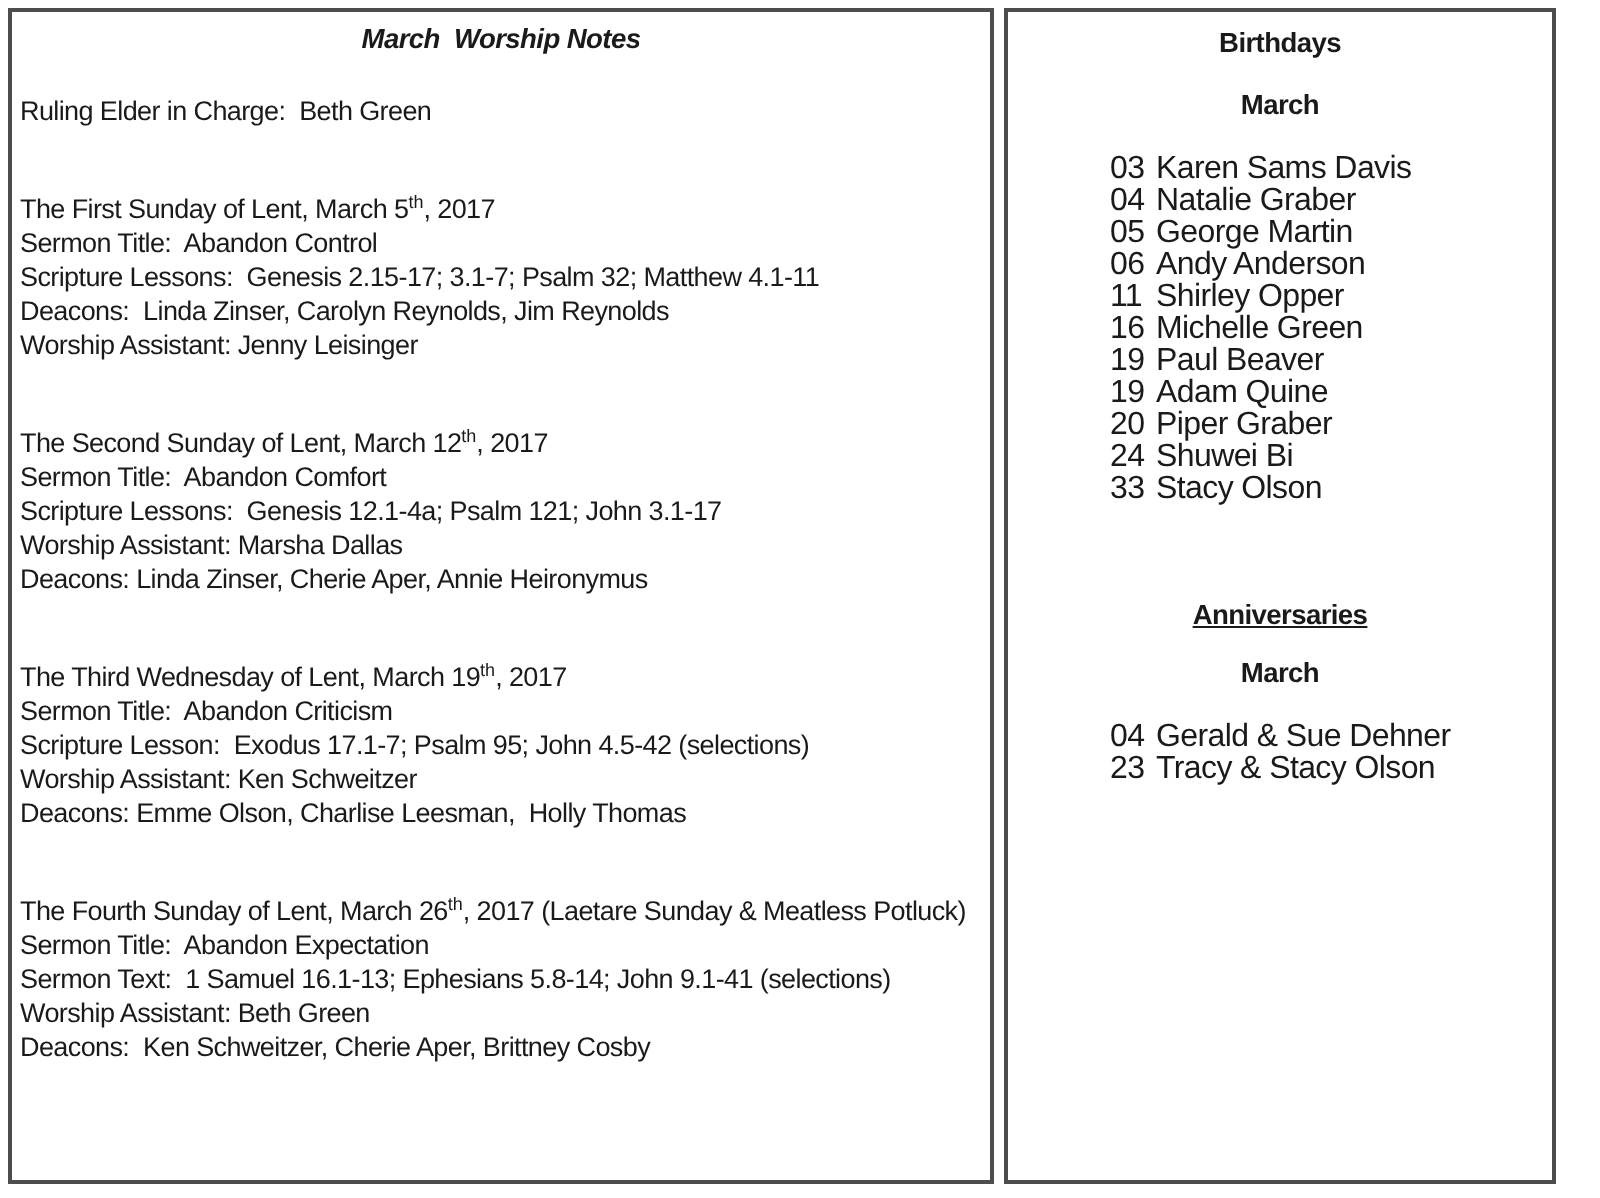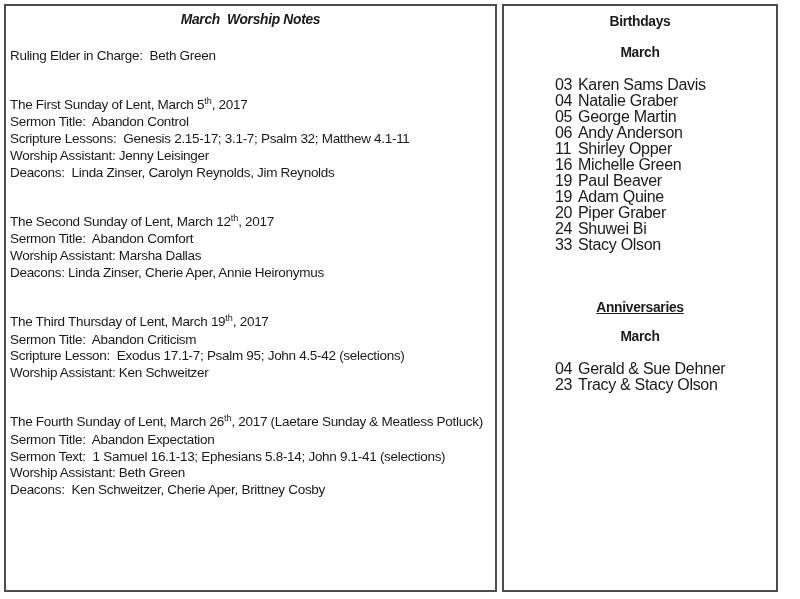--- a/index.html
+++ b/index.html
@@ -76,34 +76,36 @@
 <body>
 
 <div class="panel panel-left">
   <div class="panel-title">March  Worship Notes</div>
   <div class="line ruling-line">Ruling Elder in Charge:  Beth Green</div>
   <div id="sections-host">
       <div class="section section-gap">
         <div class="line"><span>The First Sunday of Lent, March 5</span><sup class="ordinal">th</sup><span>, 2017</span></div>
         <div class="line"><span>Sermon Title:  Abandon </span><b>Control</b></div>
         <div class="line">Scripture Lessons:  Genesis 2.15-17; 3.1-7; Psalm 32; Matthew 4.1-11</div>
+        <div class="line">Deacons:  Linda Zinser, Carolyn Reynolds, Jim Reynolds</div>
         <div class="line">Worship Assistant: Jenny Leisinger</div>
-        <div class="line">Deacons:  Linda Zinser, Carolyn Reynolds, Jim Reynolds</div>
       </div>
       <div class="section section-gap">
         <div class="line"><span>The Second Sunday of Lent, March 12</span><sup class="ordinal">th</sup><span>, 2017</span></div>
         <div class="line"><span>Sermon Title:  Abandon </span><b>Comfort</b></div>
+        <div class="line">Scripture Lessons:  Genesis 12.1-4a; Psalm 121; John 3.1-17</div>
         <div class="line">Worship Assistant: Marsha Dallas</div>
         <div class="line">Deacons: Linda Zinser, Cherie Aper, Annie Heironymus</div>
       </div>
       <div class="section section-gap">
-        <div class="line"><span>The Third Thursday of Lent, March 19</span><sup class="ordinal">th</sup><span>, 2017</span></div>
+        <div class="line"><span>The Third Wednesday of Lent, March 19</span><sup class="ordinal">th</sup><span>, 2017</span></div>
         <div class="line"><span>Sermon Title:  Abandon </span><b>Criticism</b></div>
         <div class="line">Scripture Lesson:  Exodus 17.1-7; Psalm 95; John 4.5-42 (selections)</div>
         <div class="line">Worship Assistant: Ken Schweitzer</div>
+        <div class="line">Deacons: Emme Olson, Charlise Leesman,  Holly Thomas</div>
       </div>
       <div class="section section-gap">
         <div class="line"><span>The Fourth Sunday of Lent, March 26</span><sup class="ordinal">th</sup><span>, 2017 (Laetare Sunday &amp; Meatless Potluck)</span></div>
         <div class="line"><span>Sermon Title:  Abandon </span><b>Expectation</b></div>
         <div class="line">Sermon Text:  1 Samuel 16.1-13; Ephesians 5.8-14; John 9.1-41 (selections)</div>
         <div class="line">Worship Assistant: Beth Green</div>
         <div class="line">Deacons:  Ken Schweitzer, Cherie Aper, Brittney Cosby</div>
       </div>
     </div>
 </div>

